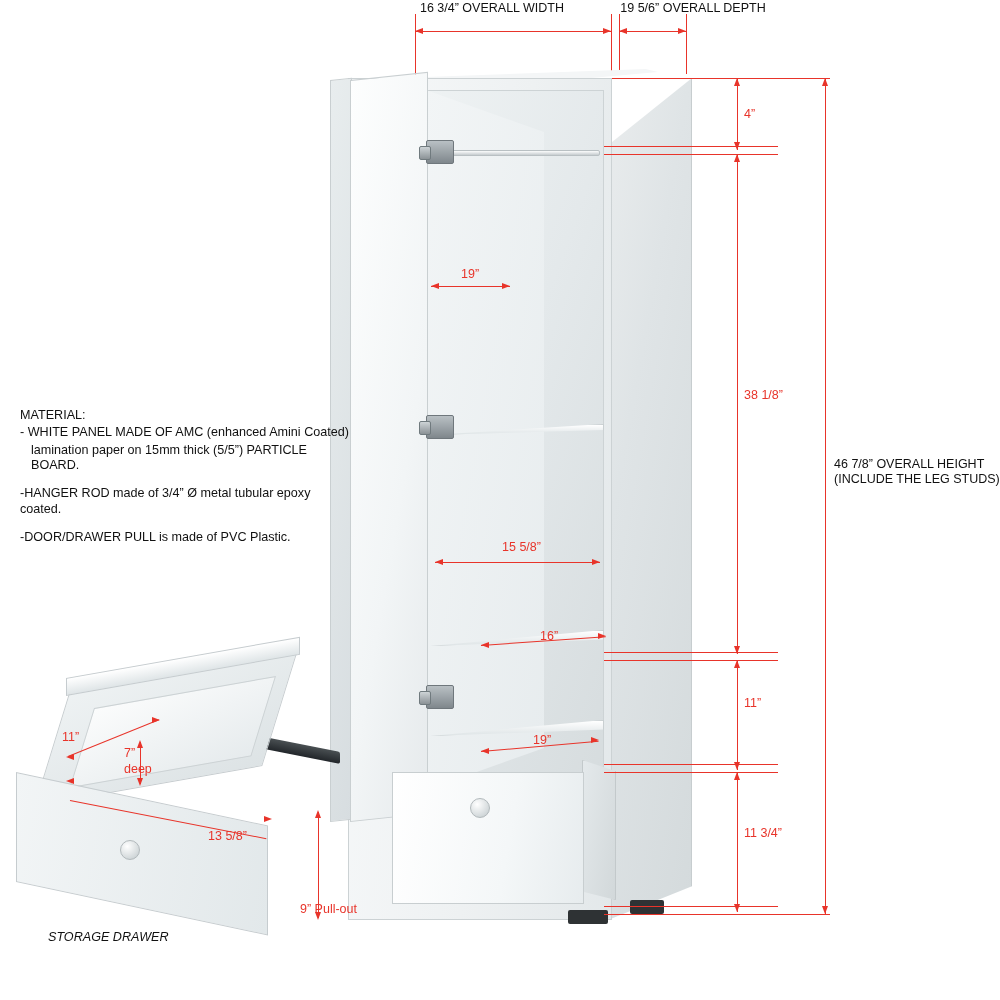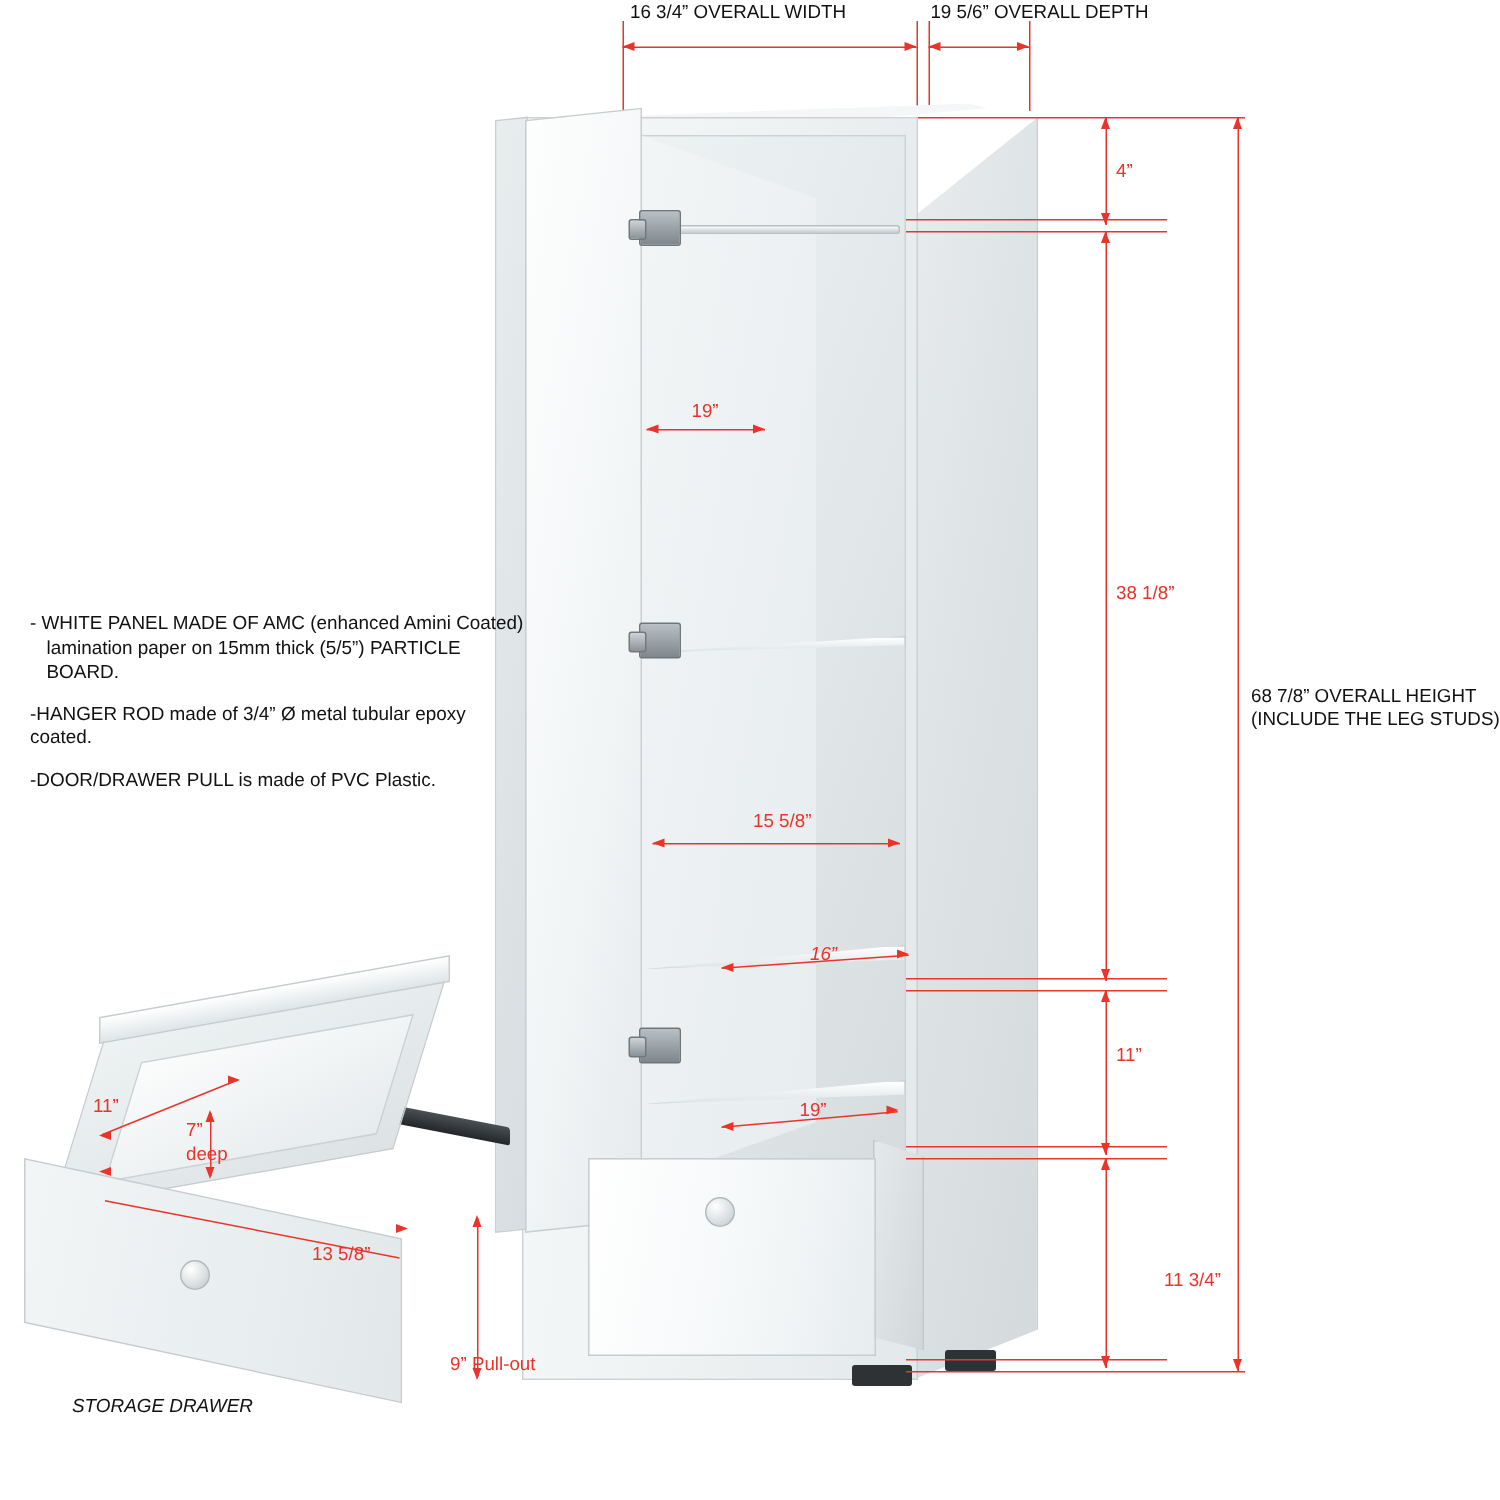--- a/index.html
+++ b/index.html
@@ -257,49 +257,50 @@
   <div class="dim" style="left:744px;top:388px;">38 1/8”</div>
 
   <div class="rl rv" style="left:737px;top:660px;height:110px;"></div>
   <div class="ar ar-u" style="left:733.5px;top:660px;"></div>
   <div class="ar ar-d" style="left:733.5px;top:762px;"></div>
   <div class="dim" style="left:744px;top:696px;">11”</div>
 
   <div class="rl rv" style="left:737px;top:772px;height:140px;"></div>
   <div class="ar ar-u" style="left:733.5px;top:772px;"></div>
   <div class="ar ar-d" style="left:733.5px;top:904px;"></div>
-  <div class="dim" style="left:744px;top:846px;margin-left:32px;">11 3/4”</div>
+  <div class="dim" style="left:744px;top:826px;">11 3/4”</div>
 
   <div class="rl rv" style="left:825px;top:78px;height:836px;"></div>
   <div class="ar ar-u" style="left:821.5px;top:78px;"></div>
   <div class="ar ar-d" style="left:821.5px;top:906px;"></div>
-  <div class="dim-blk" style="left:834px;top:457px;">68  7/8” OVERALL HEIGHT</div>
+  <div class="dim-blk" style="left:834px;top:457px;">46  7/8” OVERALL HEIGHT</div>
   <div class="dim-blk" style="left:834px;top:472px;">(INCLUDE THE LEG STUDS)</div>
 
   <div class="rl rh" style="left:431px;top:286px;width:79px;"></div>
   <div class="ar ar-l" style="left:431px;top:282.5px;"></div>
   <div class="ar ar-r" style="left:502px;top:282.5px;"></div>
   <div class="dim" style="left:461px;top:267px;">19”</div>
 
   <div class="rl rh" style="left:435px;top:562px;width:165px;"></div>
   <div class="ar ar-l" style="left:435px;top:558.5px;"></div>
   <div class="ar ar-r" style="left:592px;top:558.5px;"></div>
   <div class="dim" style="left:502px;top:540px;">15 5/8”</div>
 
   <div class="rl rh" style="left:481px;top:645px;width:125px;transform:rotate(-4deg);transform-origin:left center;"></div>
   <div class="ar ar-l" style="left:481px;top:642px;"></div>
   <div class="ar ar-r" style="left:598px;top:633px;"></div>
-  <div class="dim" style="left:540px;top:629px;font-style:italic;">16”</div>
+  <div class="dim" style="left:540px;top:629px;">16”</div>
 
   <div class="rl rh" style="left:481px;top:751px;width:118px;transform:rotate(-5deg);transform-origin:left center;"></div>
   <div class="ar ar-l" style="left:481px;top:748px;"></div>
   <div class="ar ar-r" style="left:591px;top:737px;"></div>
   <div class="dim" style="left:533px;top:733px;">19”</div>
 
   <div class="material">
+    <div class="ln">MATERIAL:</div>
     <div class="ln">- WHITE PANEL MADE OF AMC (enhanced Amini Coated)</div>
     <div class="ln ind">lamination paper on 15mm thick (5/5”) PARTICLE BOARD.</div>
     <div class="ln gap">-HANGER ROD made of  3/4” Ø metal tubular epoxy coated.</div>
     <div class="ln gap">-DOOR/DRAWER PULL is made of PVC Plastic.</div>
   </div>
 
   <div class="sd">
     <div class="sd-rail"></div>
     <div class="sd-box"></div>
     <div class="sd-inner"></div>

